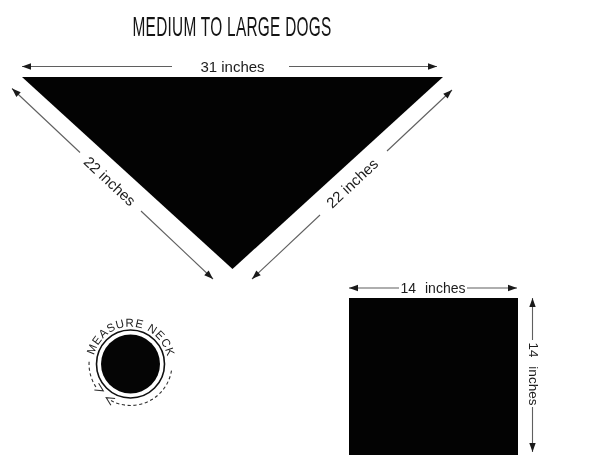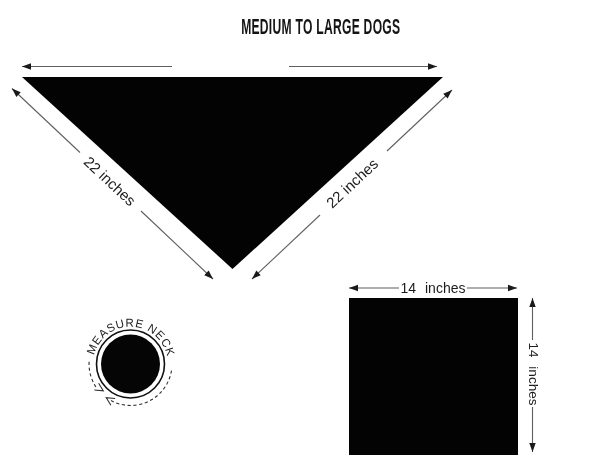--- a/index.html
+++ b/index.html
@@ -2,22 +2,22 @@
 <html><head>
 <meta charset="utf-8">
 <style>
   html,body{margin:0;padding:0;background:#ffffff;}
   .canvas{
     position:relative;width:600px;height:463px;background:#ffffff;
     font-family:"Liberation Sans",sans-serif;overflow:hidden;
   }
   svg.overlay{position:absolute;left:0;top:0;}
   .section-title{
-    position:absolute;text-align:right;color:#141414;font-weight:700;
-    font-size:22px;line-height:30px;white-space:nowrap;
+    position:absolute;text-align:center;color:#141414;font-weight:400;
+    font-size:28px;line-height:30px;white-space:nowrap;
   }
   .section-title .squeeze{display:inline-block;transform:scaleX(0.55);letter-spacing:0.5px;}
   .dim-label{
     position:absolute;color:#1c1c1c;font-size:15px;line-height:17px;white-space:nowrap;
   }
   .lbl-31{left:160px;top:58px;width:145px;text-align:center;}
   .lbl-22L{left:110px;top:181px;transform:translate(-50%,-50%) rotate(43deg);}
   .lbl-22R{left:352px;top:183px;transform:translate(-50%,-50%) rotate(-43deg);}
   .lbl-14T{left:363px;top:280px;width:140px;text-align:center;font-size:14px;word-spacing:5px;}
   .lbl-14R{left:533px;top:374px;transform:translate(-50%,-50%) rotate(90deg);font-size:13.5px;word-spacing:5px;}
@@ -69,20 +69,21 @@
         <path d="M 6.5 -4 L -1.5 0 L 6.5 4" transform="translate(107.5,398.5) rotate(32)"></path>
       </g>
     </g>
   </svg>
 
   <div class="section-title" style="left:0;top:12px;width:465px;">
     <span class="squeeze">MEDIUM TO LARGE DOGS</span>
   </div>
 
 
+  <div class="dim-label lbl-31">31 inches</div>
 
   <div class="dim-label lbl-22L">22 inches</div>
 
   <div class="dim-label lbl-22R">22 inches</div>
 
   <div class="dim-label lbl-14T">14 inches</div>
 
   <div class="dim-label lbl-14R">14 inches</div>
 
 </div>

